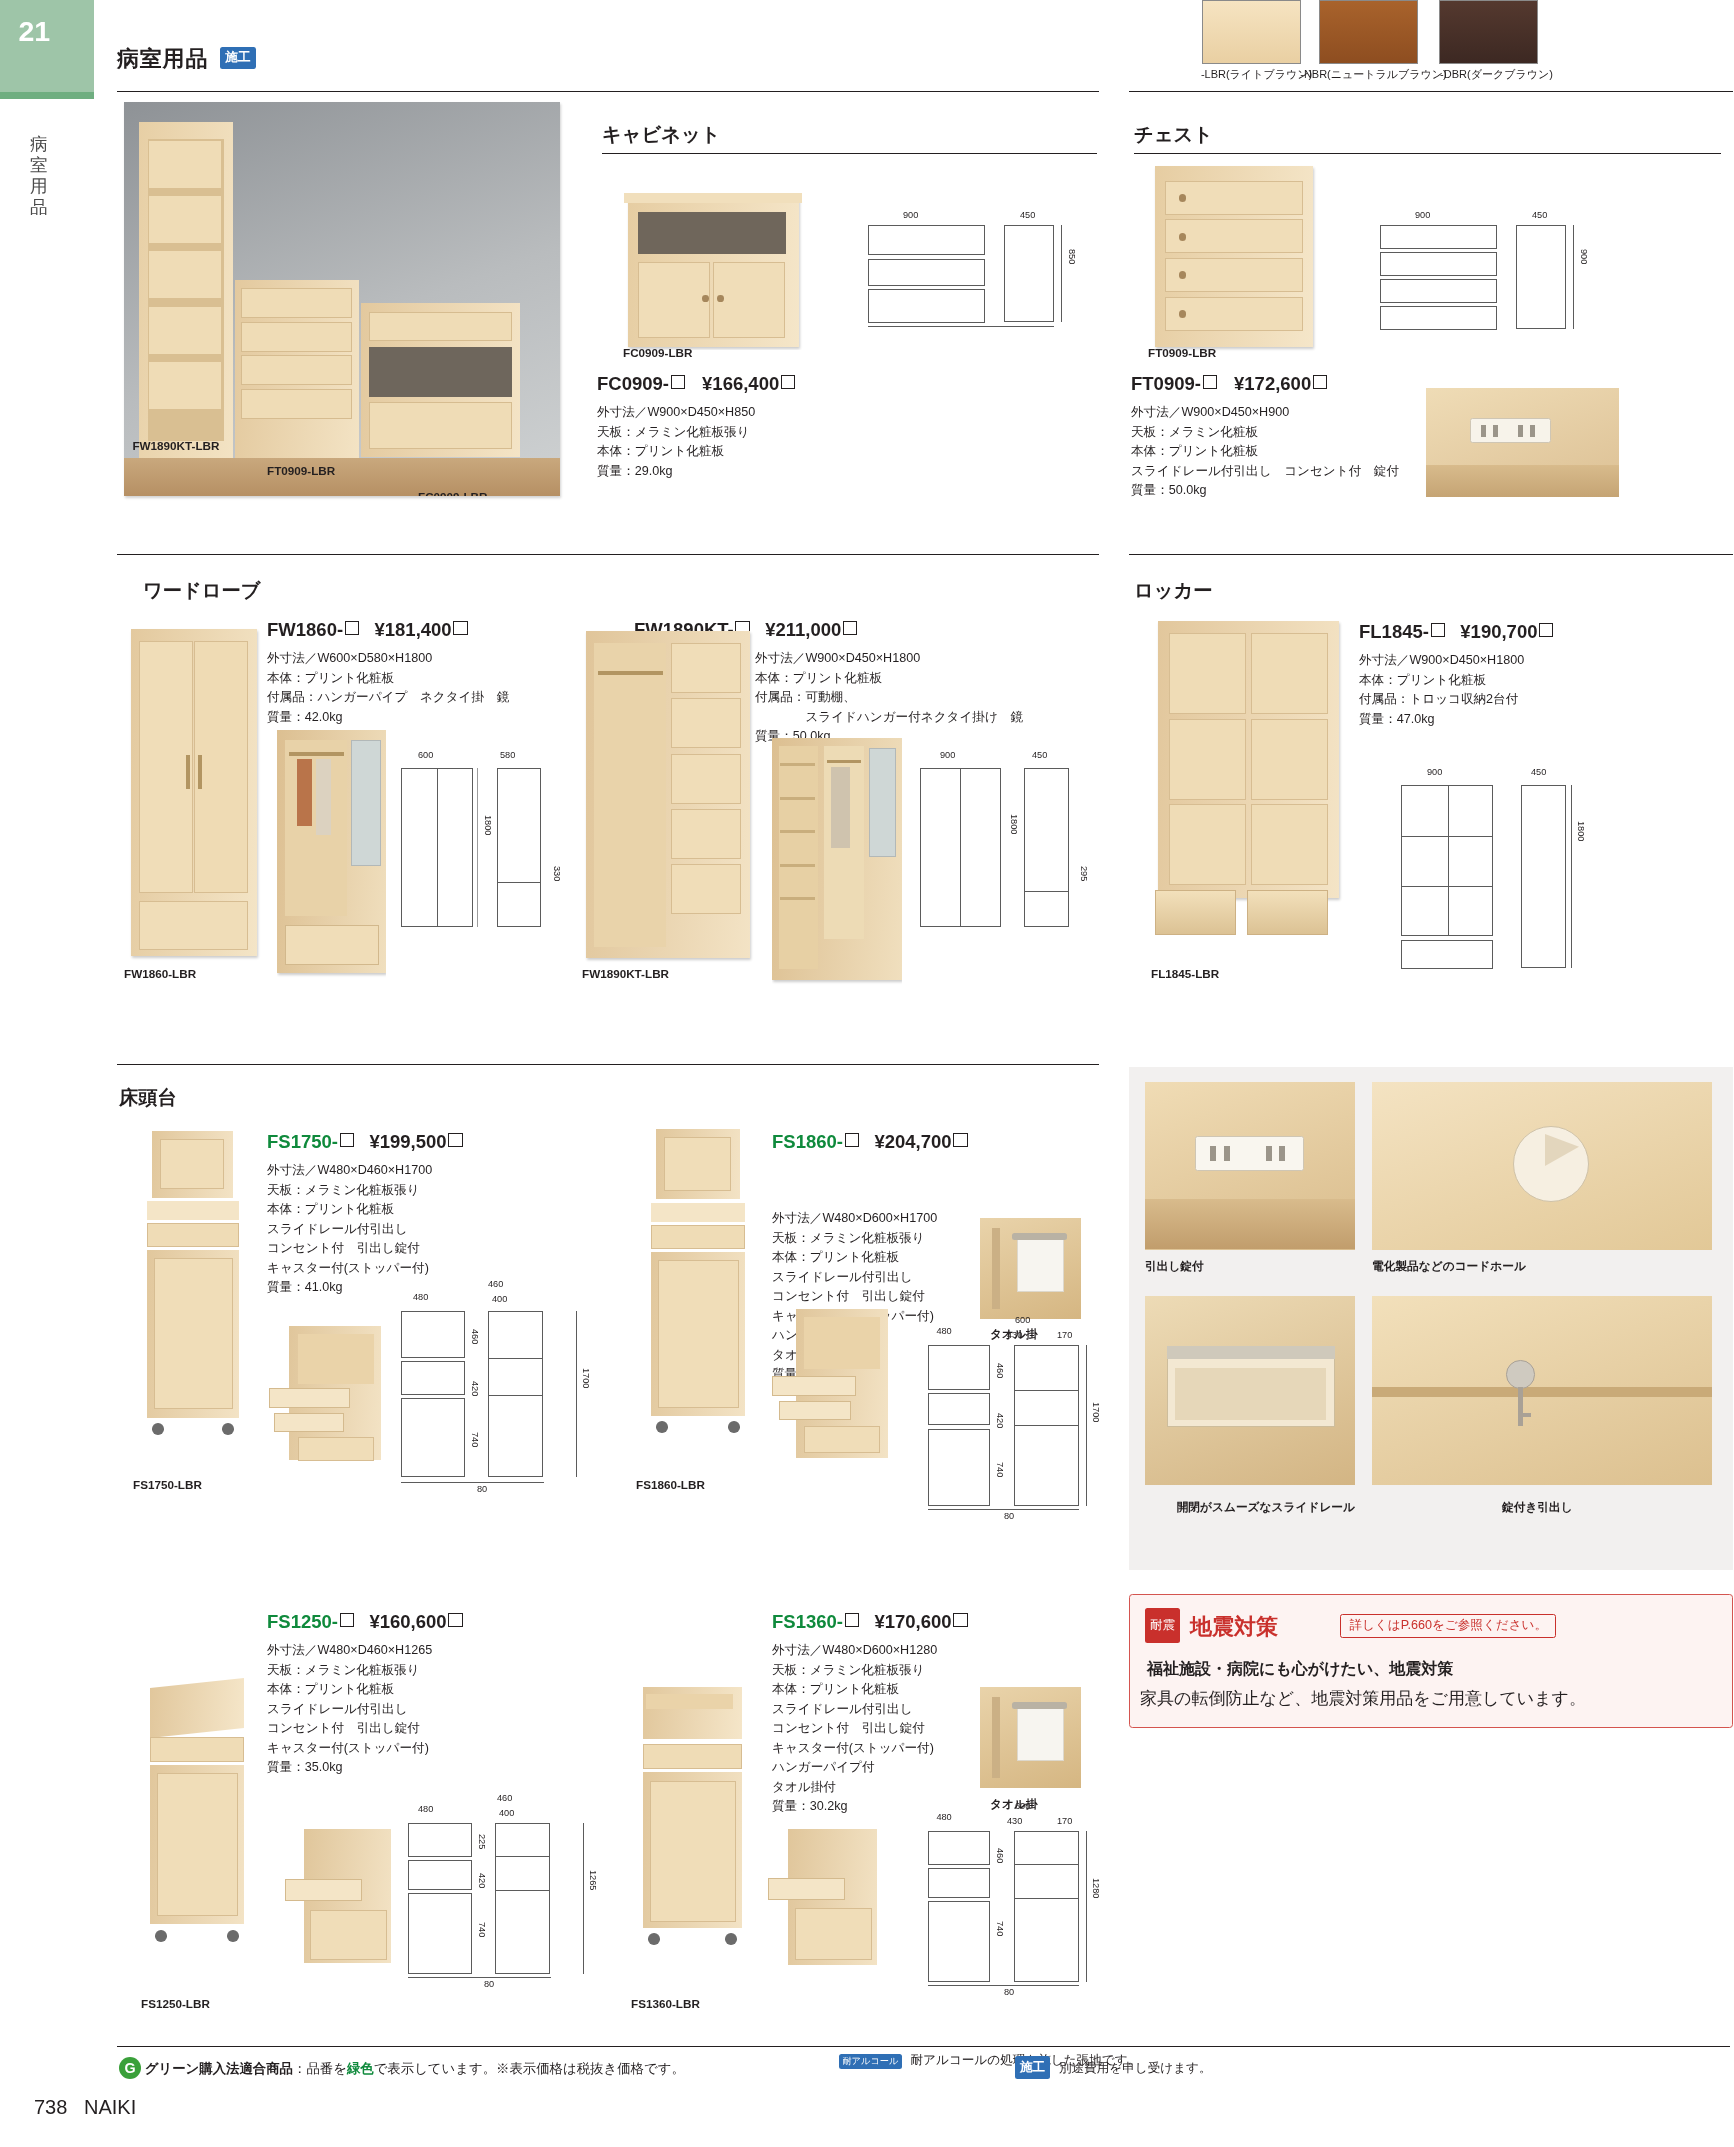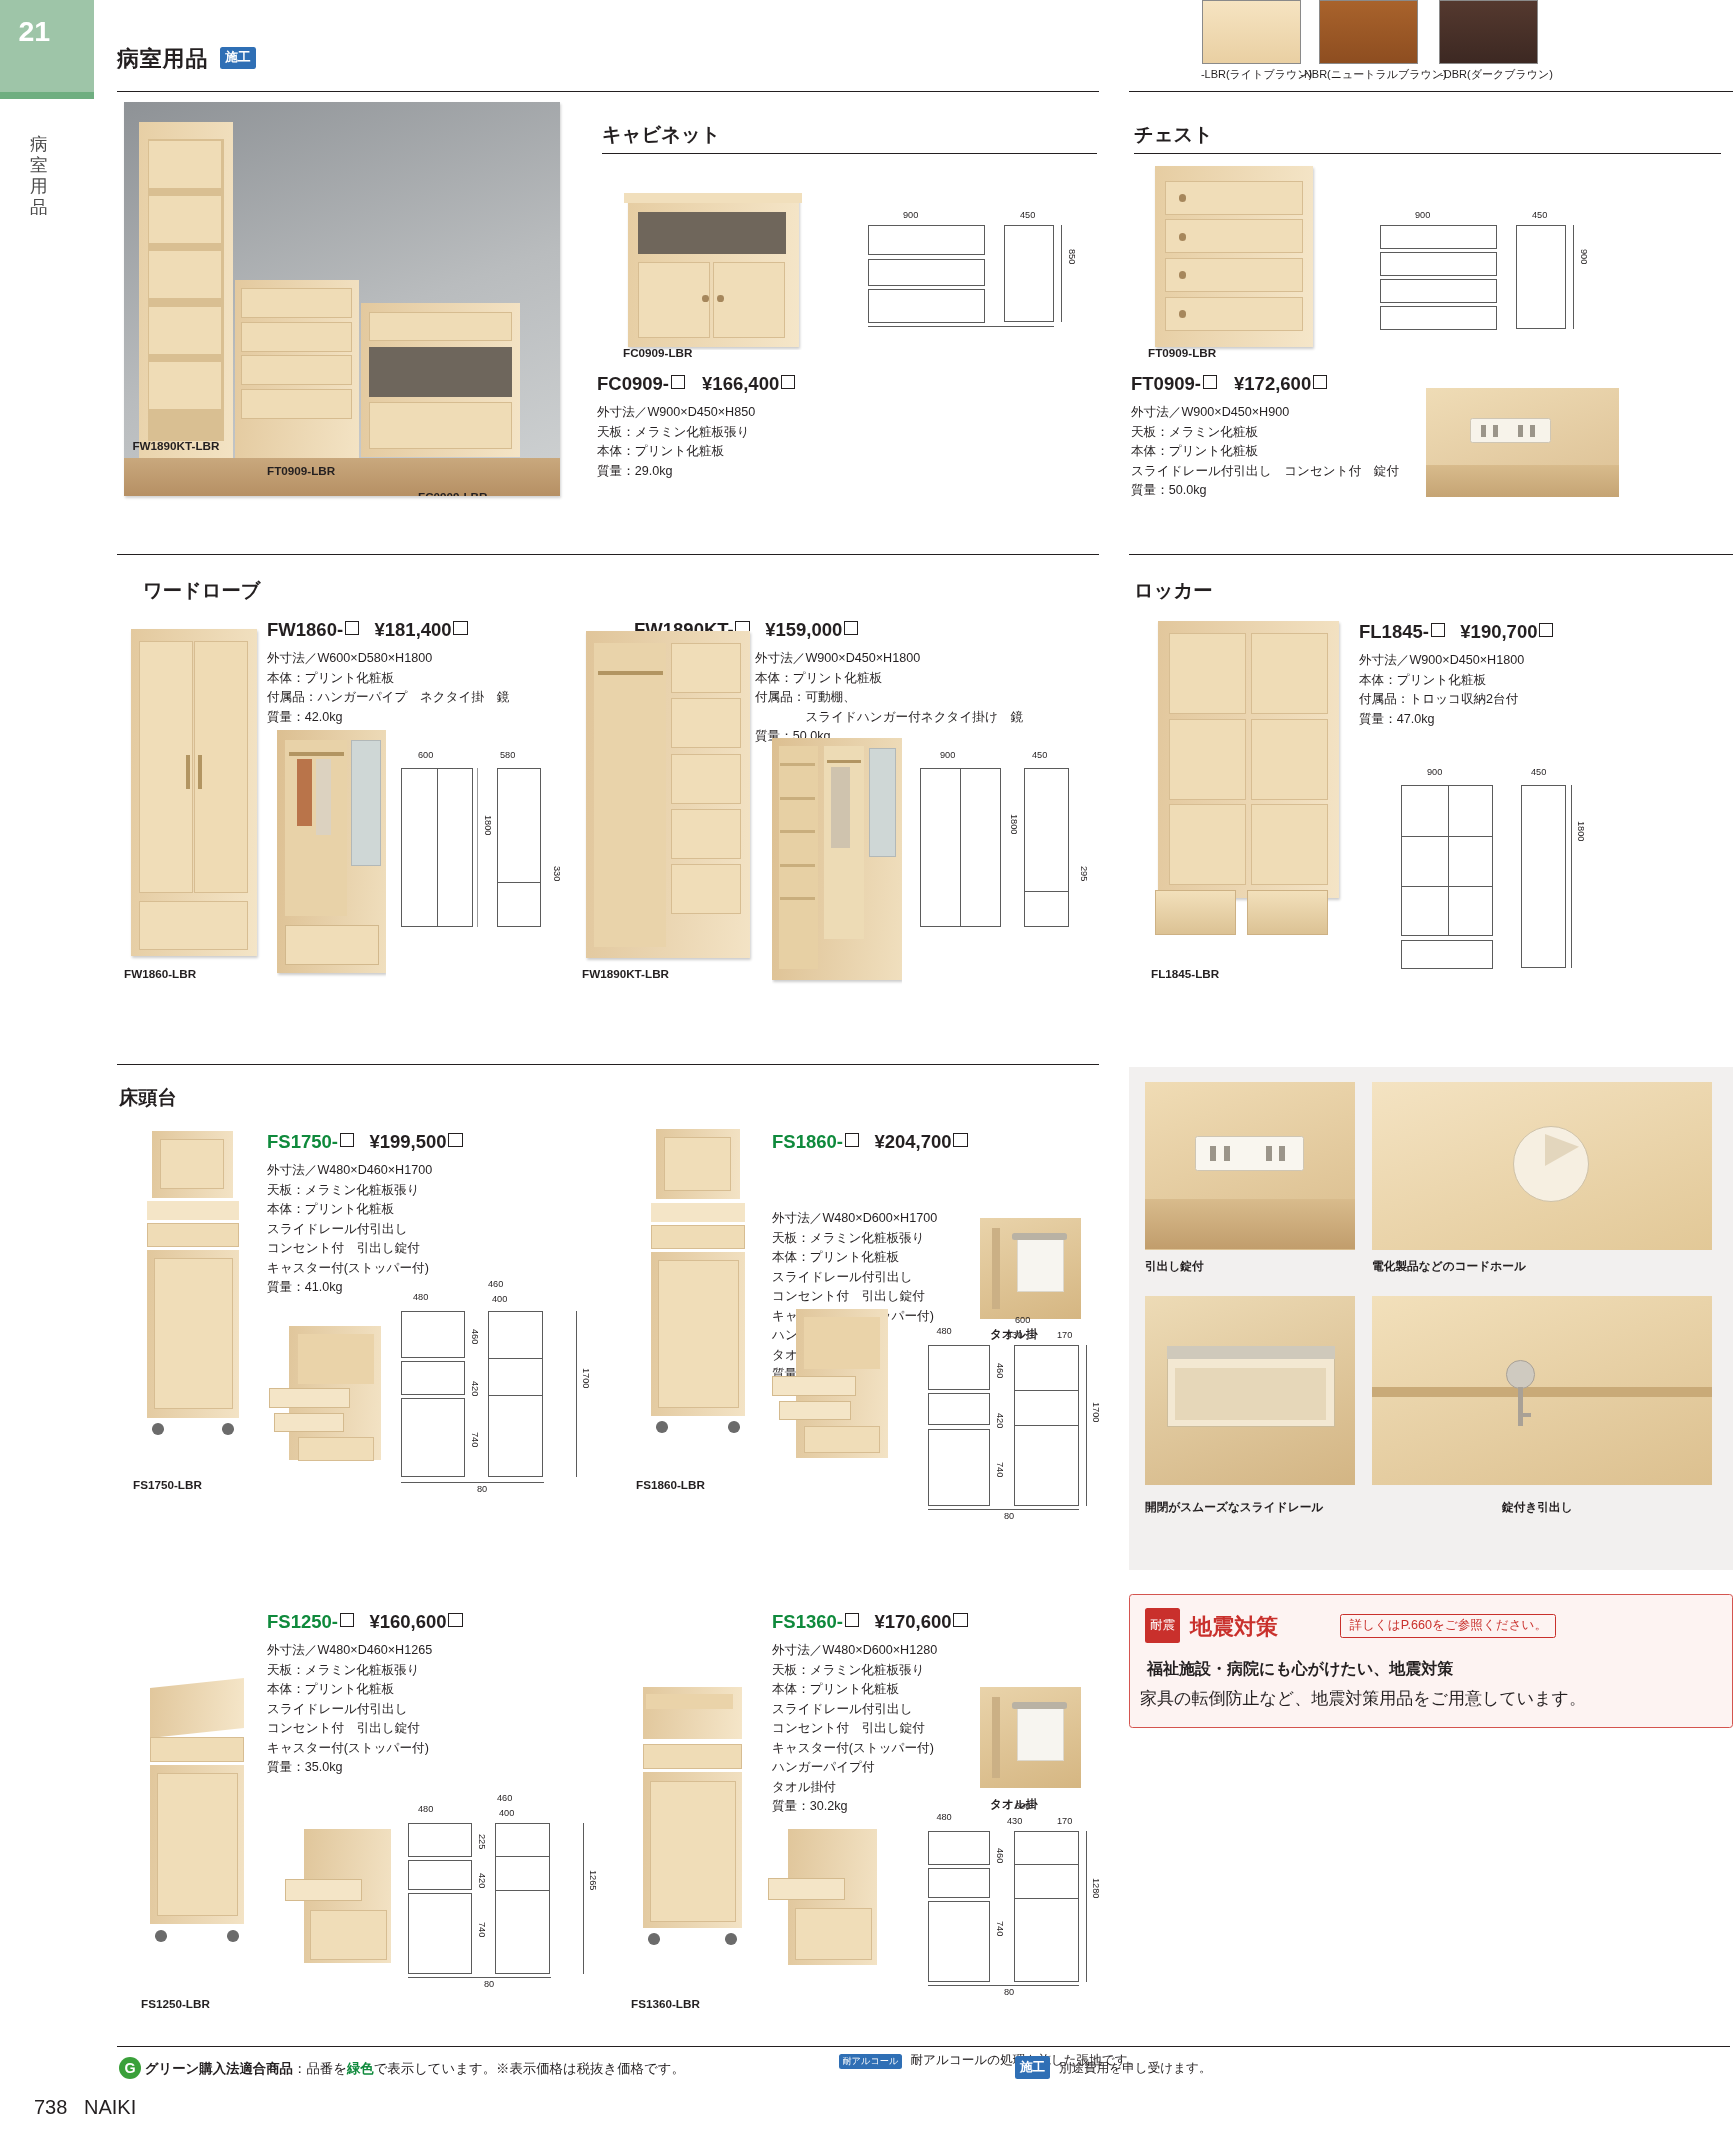--- a/index.html
+++ b/index.html
@@ -31,21 +31,21 @@
   }
 
   .subhead { font-size:19.3px; font-weight:bold; }
 
   .code { font-size:18.5px; font-weight:bold; }
   .code.green { color:#0f8a3c; }
   .price { font-size:18.5px; font-weight:bold; }
   .sqbox { display:inline-block; width:14.3px; height:14.3px; border:0.8px solid #231f20; vertical-align:0.8px; margin:0 1.7px;}
   .spec { font-size:12.6px; line-height:1.55; }
 
-  .cap { font-size:11.7px; font-weight:bold; }
+  .cap { font-size:11.7px; font-weight:bold;text-align:right; }
 
   
   .ph { position:absolute; overflow:hidden; }
   .shadowbox { box-shadow:0.8px 1.7px 2.5px rgba(0,0,0,0.18); }
 
   
   .sw { position:absolute; height:64px; width:99px; }
   .swlabel { position:absolute; font-size:11px; text-align:center; width:159px;}
 
   
@@ -255,21 +255,21 @@
   <div class="dimv" style="left:156px;top:101px;">330</div>
   <div class="ld" style="left:5px;top:3.4px;width:72px;height:159px;"></div>
   <div class="ldl" style="left:41px;top:3.4px;width:0.8px;height:159px;"></div>
   <div class="ld" style="left:101px;top:3.4px;width:44px;height:159px;"></div>
   <div class="ldl" style="left:101px;top:117px;width:44px;height:0.8px;"></div>
   <div class="ldl" style="left:81px;top:3.4px;width:0.8px;height:159px;background:#9c9c9c;"></div>
 </div>
 
 <div class="pg" style="left:634px;top:619px;">
   <span class="code">FW1890KT-</span><span class="sqbox"></span>
-  <span class="price" style="margin-left:10px;">¥159,000</span><span class="sqbox"></span>
+  <span class="price" style="margin-left:10px;">¥211,000</span><span class="sqbox"></span>
 </div>
 <div class="pg spec" style="left:755px;top:649px;width:336px;">
   <div>外寸法／W900×D450×H1800</div>
   <div>本体：プリント化粧板</div>
   <div>付属品：可動棚、</div>
   <div>　　　　スライドハンガー付ネクタイ掛け　鏡</div>
   <div>質量：50.0kg</div>
 </div>
 
 <div class="ph" style="left:579px;top:621px;width:176px;height:352px;">

